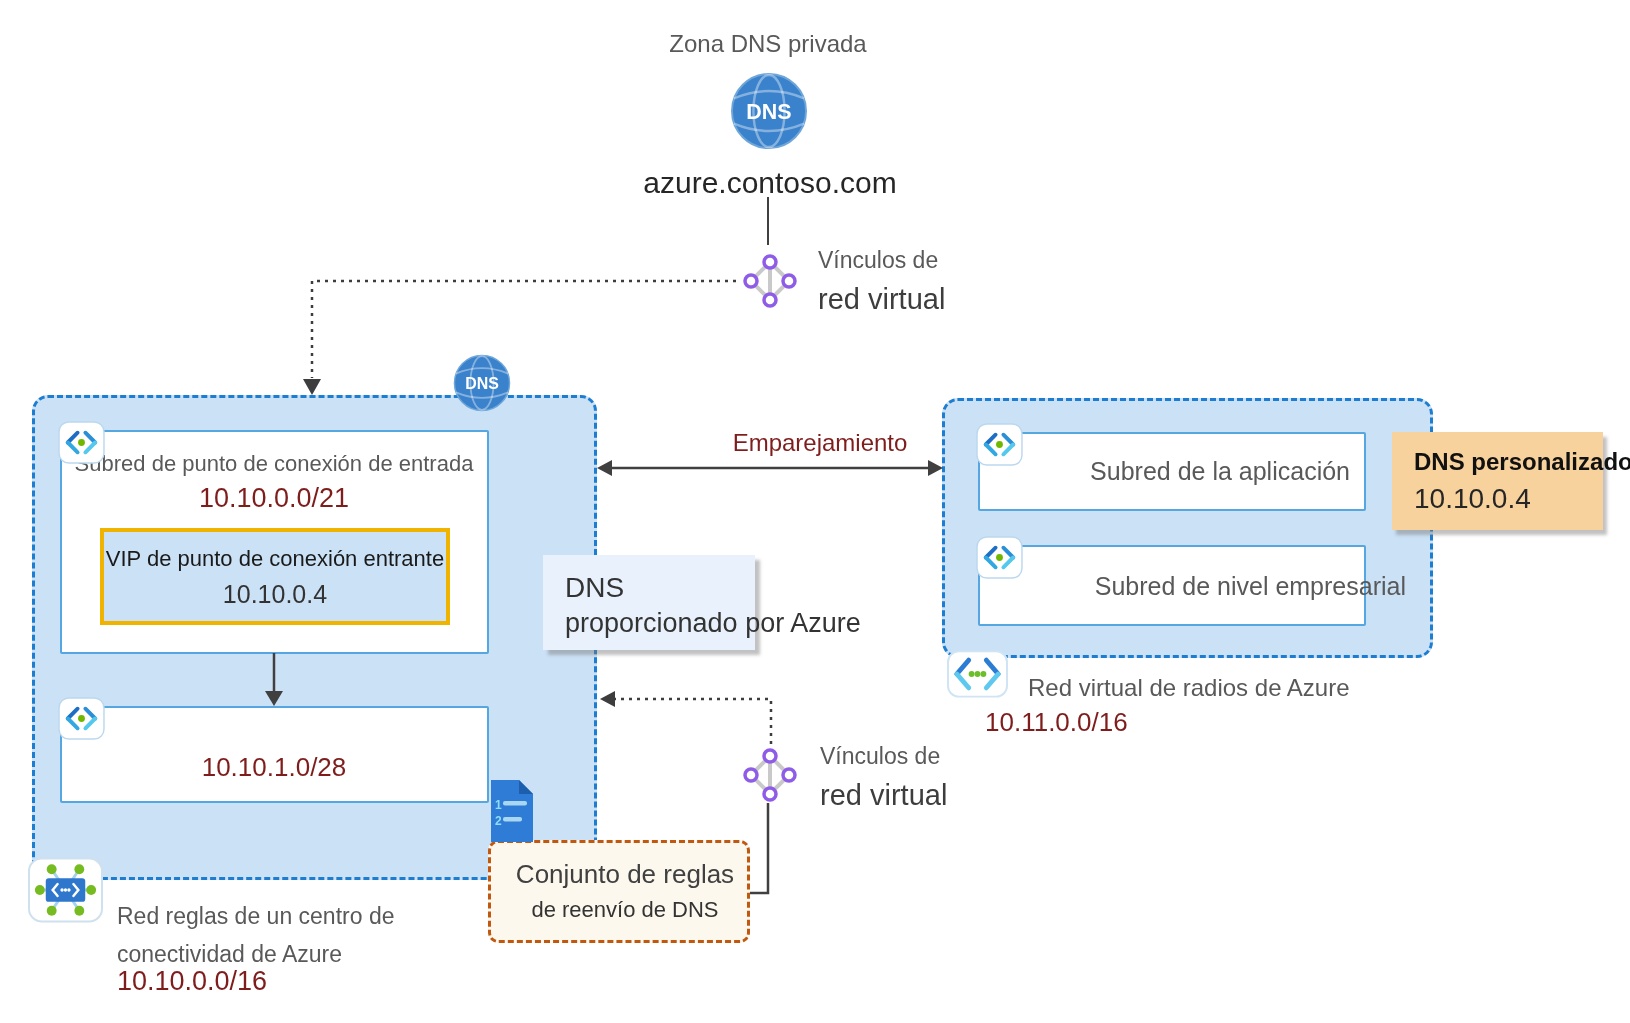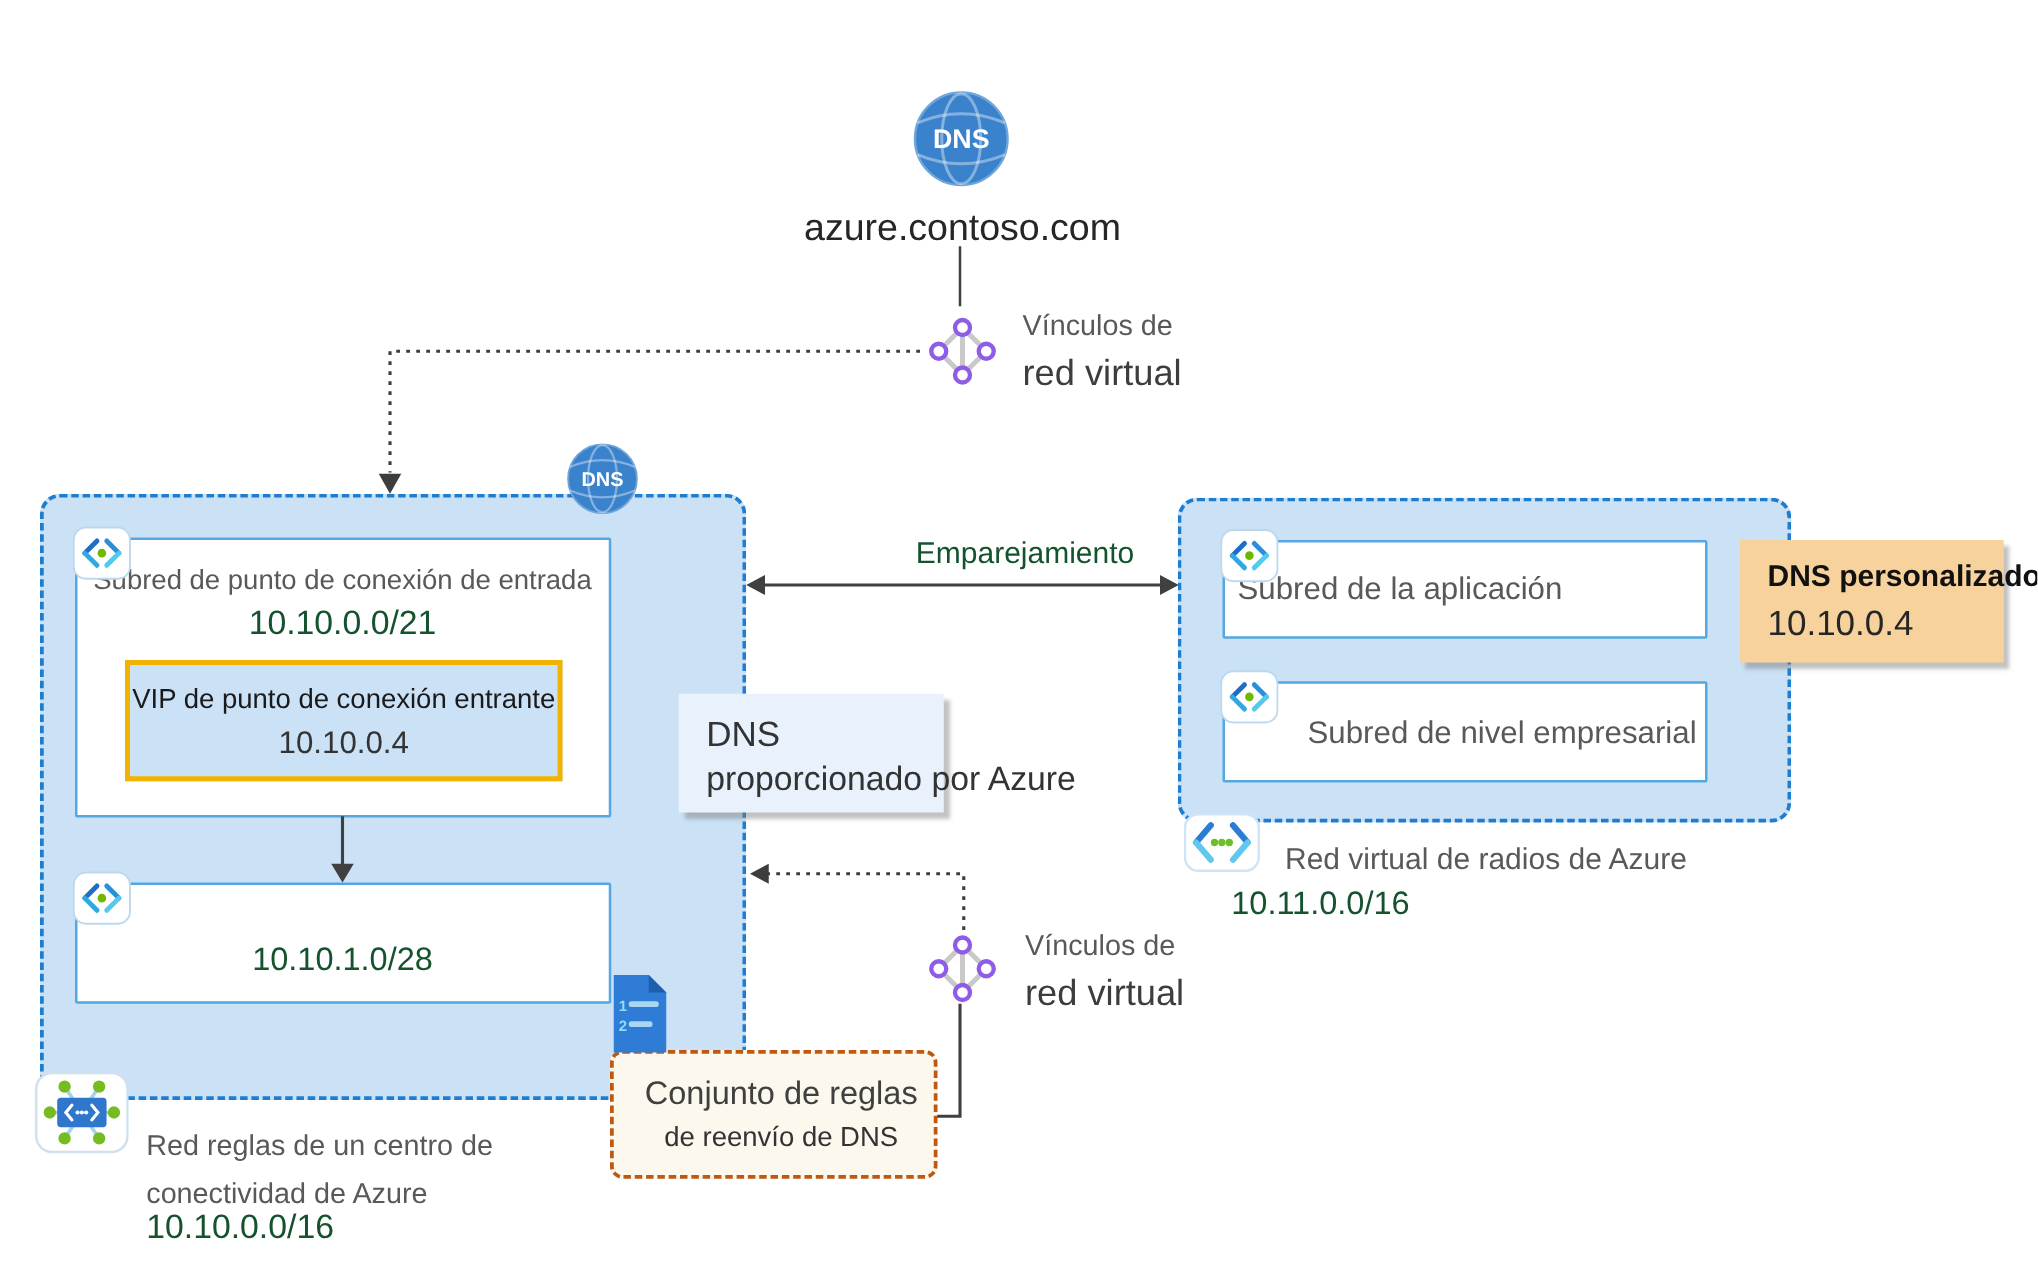--- a/index.html
+++ b/index.html
@@ -2,21 +2,21 @@
 <html><head>
 <meta charset="utf-8">
 <style>
   html,body{margin:0;padding:0;background:#fff;}
   .canvas{
     position:relative;width:1630px;height:1023px;background:#ffffff;
     font-family:"Liberation Sans",sans-serif;overflow:hidden;
   }
   .abs{position:absolute;line-height:1.15;white-space:nowrap;}
   .ctr{text-align:center;}
-  .rgt{text-align:left;}
+  .rgt{text-align:right;}
   .vnet-box{
     position:absolute;background:#cbe1f6;border:3px dashed #1d7dd0;
     border-radius:16px;z-index:2;
   }
   .subnet-box{
     position:absolute;background:#ffffff;border:2px solid #54a7e0;
     border-radius:2px;z-index:3;
   }
   .vip-box{
     position:absolute;background:#cbe1f6;border:4px solid #f0b400;z-index:3;
@@ -29,21 +29,21 @@
     position:absolute;background:#f8d29c;z-index:5;
     box-shadow:4px 5px 3px rgba(120,120,120,0.45);
   }
   .ruleset-box{
     position:absolute;background:#fdf8ee;border:3px dashed #c0590f;
     border-radius:10px;z-index:5;text-align:center;padding-left:12px;
   }
   .icon{position:absolute;z-index:6;}
   svg{display:block;}
   .connectors{position:absolute;left:0;top:0;z-index:4;pointer-events:none;}
-  .gray{color:#595959}.dark{color:#14532d}.black{color:#1a1a1a}
+  .gray{color:#595959}.dark{color:#7f1d1d}.black{color:#1a1a1a}
 </style>
 </head>
 <body>
 
 <div class="canvas">
 
   <svg class="connectors" width="1630" height="1023" viewBox="0 0 1630 1023">
 
     <path d="M768,197 V245" stroke="#404040" stroke-width="2" fill="none"></path>
 
@@ -56,20 +56,21 @@
 
     <path d="M274,653 V693" stroke="#404040" stroke-width="2.5" fill="none"></path>
     <polygon points="274,706 265,691 283,691" fill="#404040"></polygon>
 
     <path d="M771,744 V699 H613" stroke="#3d3d3d" stroke-width="2.5" stroke-dasharray="3 5" fill="none"></path>
     <polygon points="600,699 615,691 615,707" fill="#3d3d3d"></polygon>
 
     <path d="M740,893 H768 V803" stroke="#404040" stroke-width="2.5" fill="none"></path>
   </svg>
 
+  <div class="abs ctr gray" style="left:618px;top:30px;width:300px;font-size:24px;">Zona DNS privada</div>
 
   <div class="icon" style="left:730px;top:72px;">
     <svg width="78" height="78" viewBox="0 0 80 80">
       <circle cx="40" cy="40" r="38" fill="#3b82cc"></circle>
       <circle cx="40" cy="40" r="38" fill="none" stroke="#6fa6da" stroke-width="2"></circle>
       <ellipse cx="40" cy="40" rx="16" ry="37" fill="none" stroke="rgba(255,255,255,0.38)" stroke-width="2.5"></ellipse>
       <path d="M4,27 Q40,12 76,27" fill="none" stroke="rgba(255,255,255,0.38)" stroke-width="2.5"></path>
       <path d="M4,53 Q40,68 76,53" fill="none" stroke="rgba(255,255,255,0.38)" stroke-width="2.5"></path>
       <text x="40" y="48" text-anchor="middle" fill="#ffffff" font-size="22" font-weight="bold" font-family="Liberation Sans, sans-serif">DNS</text>
     </svg>

